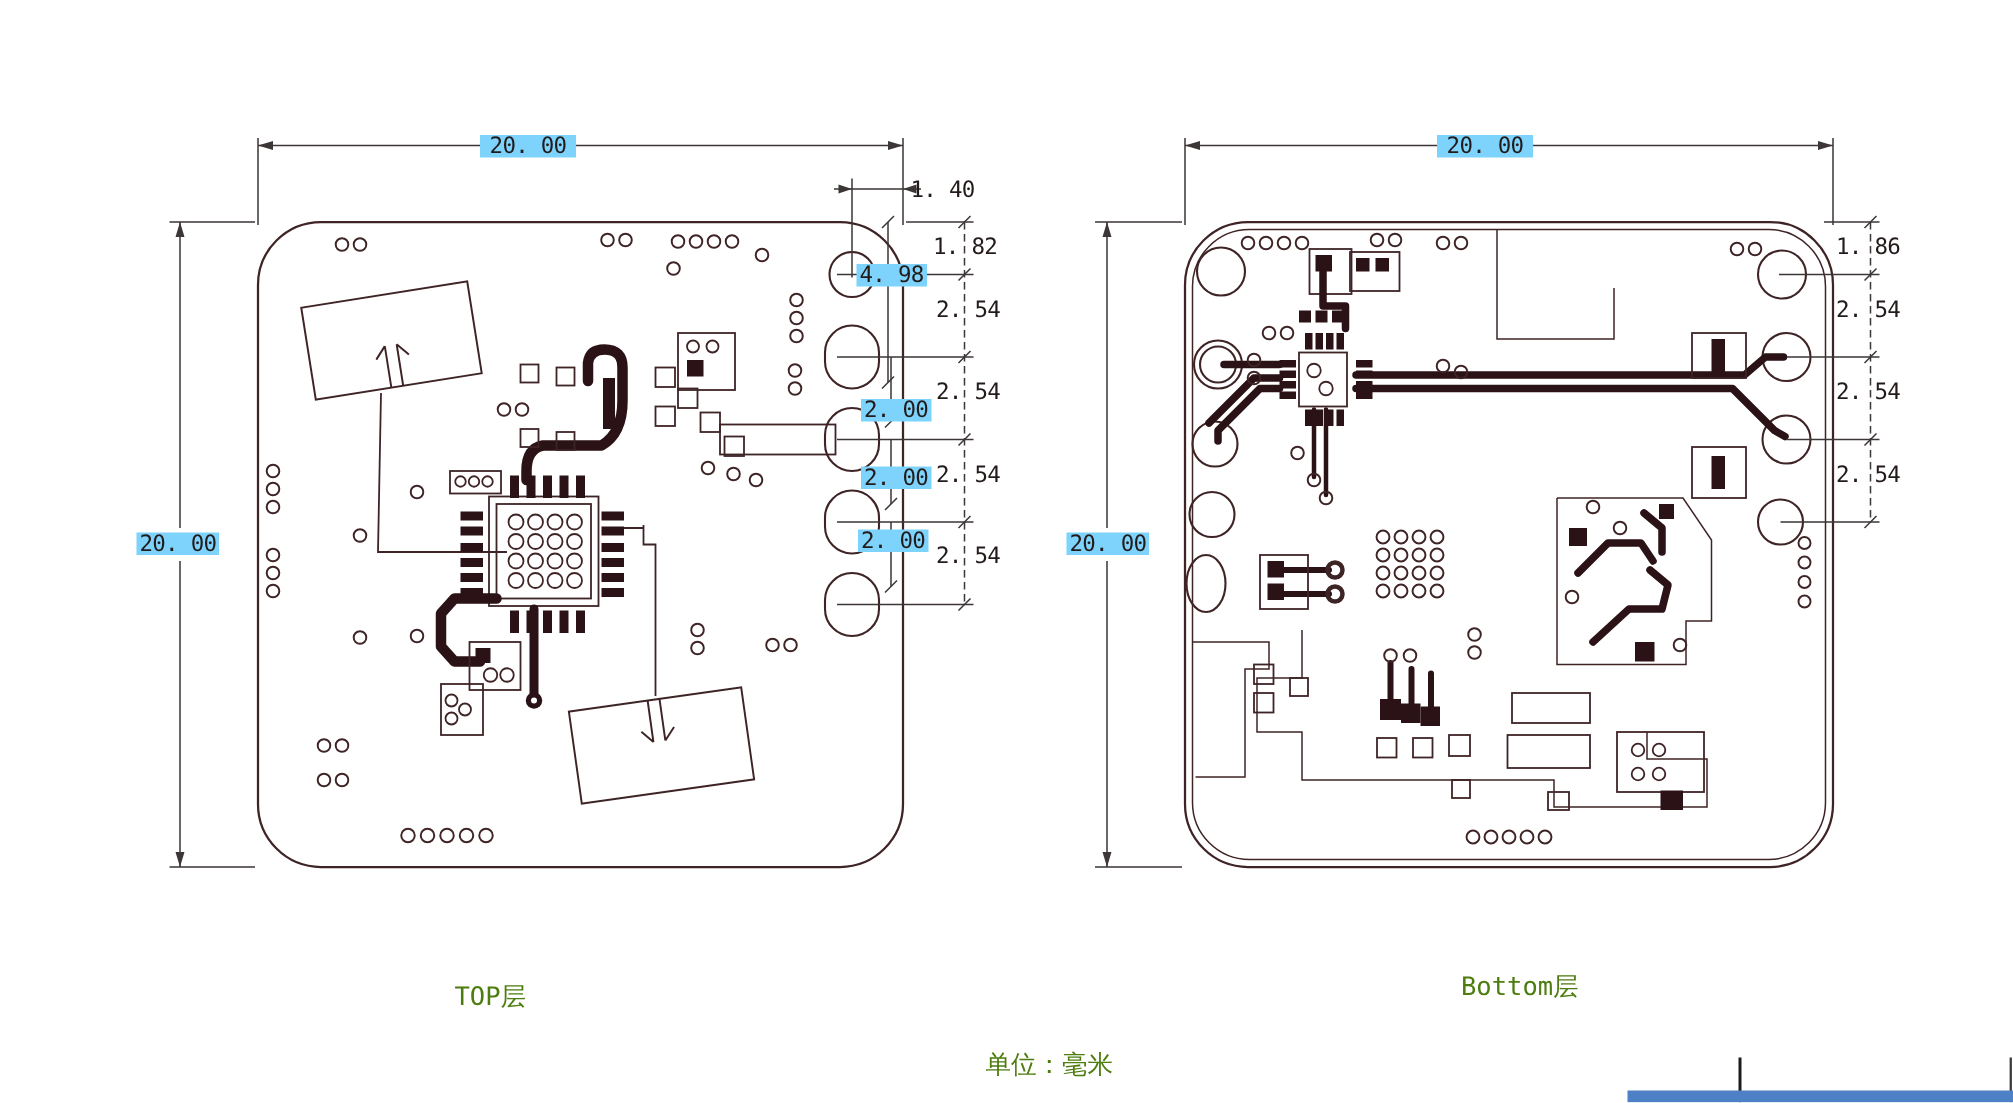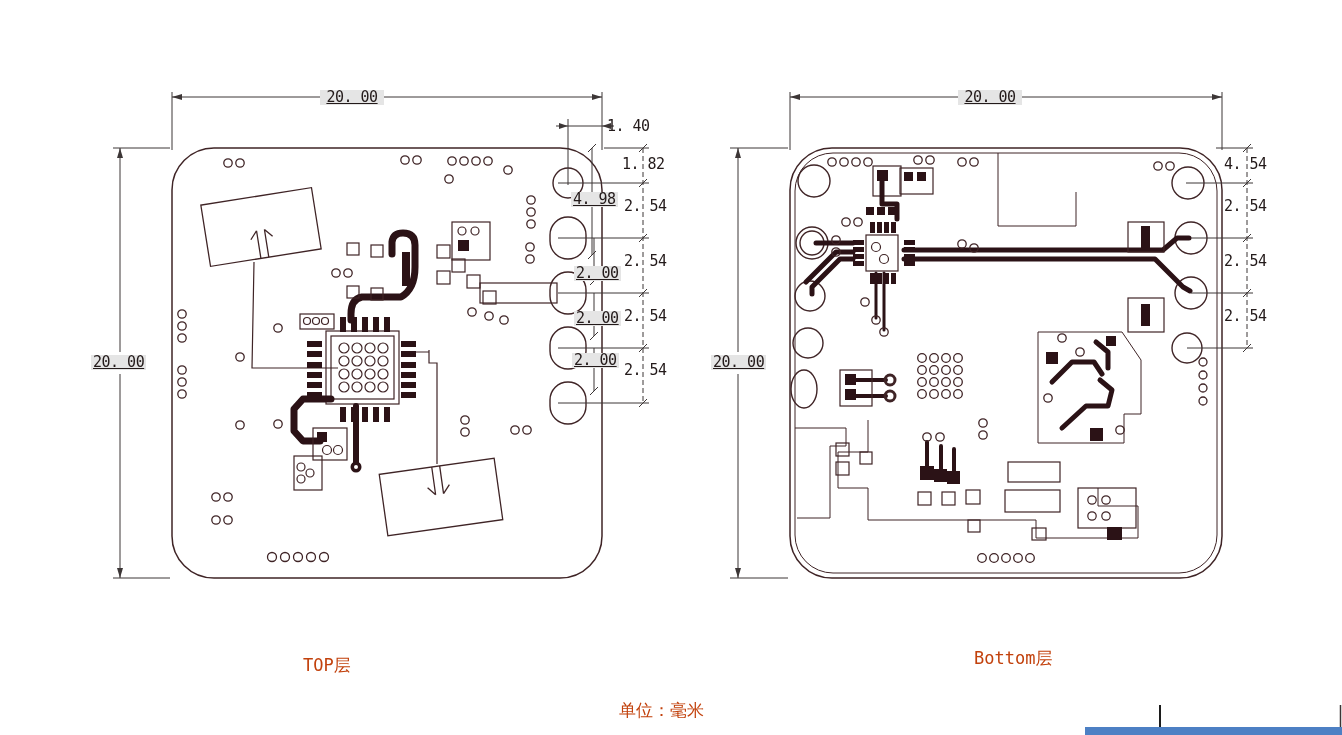--- a/index.html
+++ b/index.html
@@ -1,22 +1,22 @@
 <!DOCTYPE html>
 <html><head>
 <meta charset="utf-8">
 <style>
   html,body{margin:0;padding:0;background:#fff;}
   #stage{position:relative;width:1342px;height:735px;background:#ffffff;overflow:hidden;
          font-family:"DejaVu Sans Mono","Liberation Mono",monospace;}
   #stage svg{position:absolute;left:0;top:0;}
   .dim{position:absolute;font-size:15px;line-height:15px;color:#231a1a;white-space:nowrap;
        letter-spacing:-0.5px;}
-  .dim.bg{background:#e5e5e5;padding:0 2px;text-decoration:underline;}
-  .cap{position:absolute;font-size:17px;line-height:20px;color:#c2410c;white-space:nowrap;}
+  .dim.bg{background:#7dd3fc;padding:0 2px;}
+  .cap{position:absolute;font-size:17px;line-height:20px;color:#4d7c0f;white-space:nowrap;}
   .center{text-align:center;}
   #bluebar{position:absolute;left:1085px;top:727px;width:257px;height:8px;background:#4d80c4;}
 </style>
 </head>
 <body>
 
 <div id="stage">
 
 <svg width="1342" height="735" viewBox="0 0 1342 735">
 
@@ -389,34 +389,34 @@
   </g>
 
   <line x1="1160" y1="705" x2="1160" y2="735" stroke="#1c1c1c" stroke-width="2"></line>
   <line x1="1340.5" y1="705" x2="1340.5" y2="735" stroke="#3c3636" stroke-width="1.5"></line>
 </svg>
 
   <div class="dim bg center" style="left:320px;top:90px;width:60px;">20. 00</div>
   <div class="dim bg" style="left:91px;top:355px;">20. 00</div>
   <div class="dim" style="left:607px;top:119px;">1. 40</div>
   <div class="dim" style="left:622px;top:157px;">1. 82</div>
-  <div class="dim bg" style="left:571px;top:192px;">4. 98</div>
+  <div class="dim bg" style="left:571px;top:176px;">4. 98</div>
   <div class="dim" style="left:624px;top:199px;">2. 54</div>
   <div class="dim" style="left:624px;top:254px;">2. 54</div>
   <div class="dim" style="left:624px;top:309px;">2. 54</div>
   <div class="dim" style="left:624px;top:363px;">2. 54</div>
   <div class="dim bg" style="left:574px;top:266px;">2. 00</div>
   <div class="dim bg" style="left:574px;top:311px;">2. 00</div>
   <div class="dim bg" style="left:572px;top:353px;">2. 00</div>
 
   <div class="dim bg center" style="left:958px;top:90px;width:60px;">20. 00</div>
   <div class="dim bg" style="left:711px;top:355px;">20. 00</div>
-  <div class="dim" style="left:1224px;top:157px;">4. 54</div>
+  <div class="dim" style="left:1224px;top:157px;">1. 86</div>
   <div class="dim" style="left:1224px;top:199px;">2. 54</div>
   <div class="dim" style="left:1224px;top:254px;">2. 54</div>
   <div class="dim" style="left:1224px;top:309px;">2. 54</div>
 
   <div class="cap" style="left:303px;top:655px;">TOP层</div>
   <div class="cap" style="left:974px;top:648px;">Bottom层</div>
-  <div class="cap" style="left:619px;top:700px;">单位：毫米</div>
+  <div class="cap" style="left:657px;top:700px;">单位：毫米</div>
 
   <div id="bluebar"></div>
 </div>
 
 </body></html>

